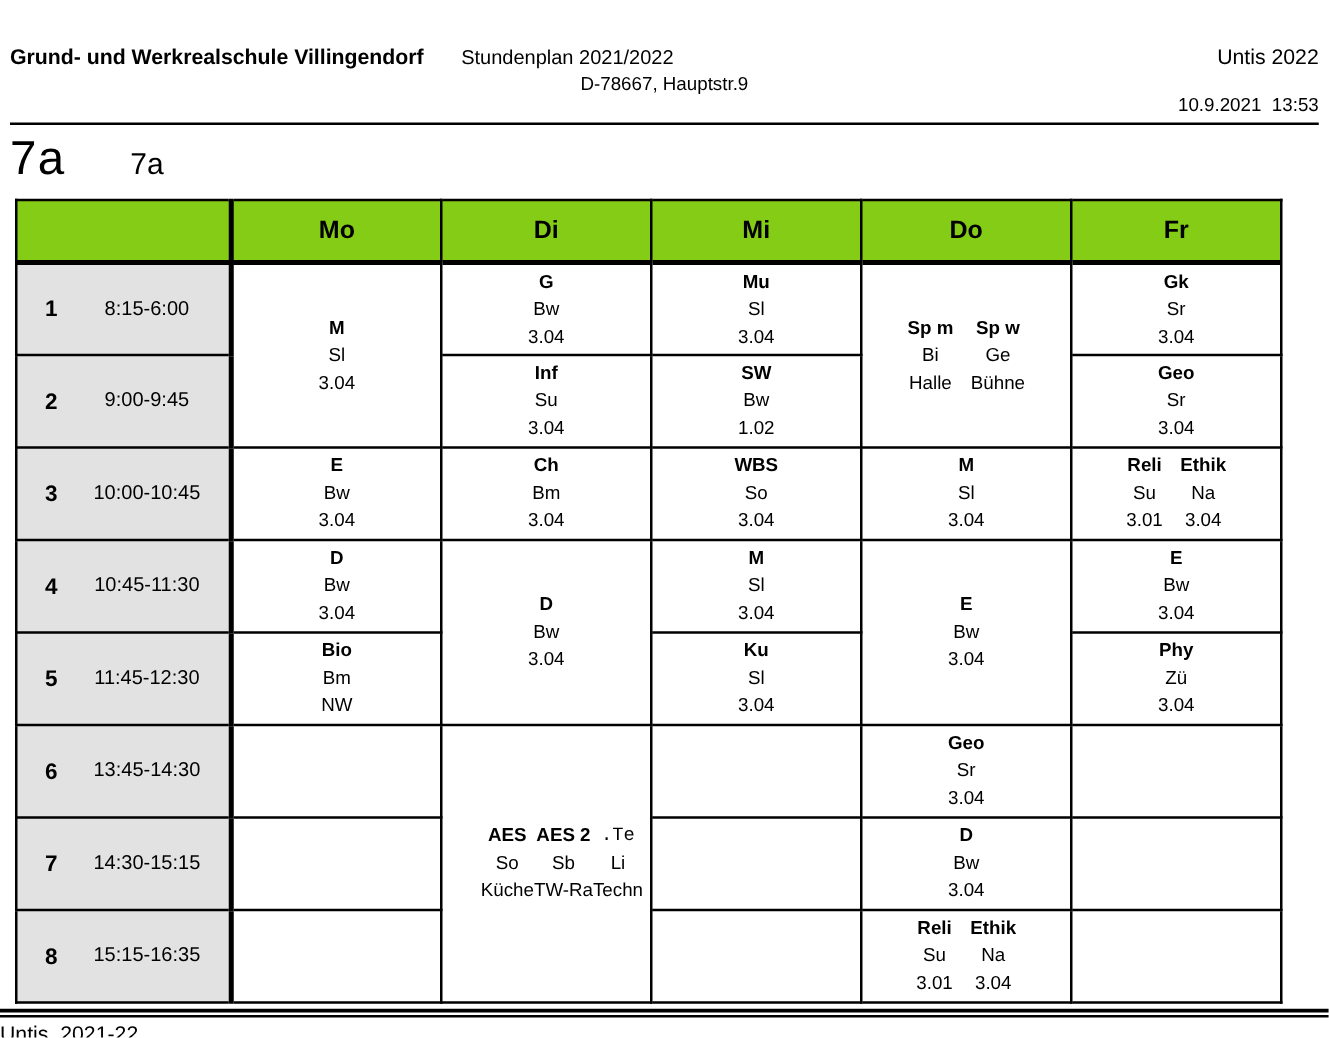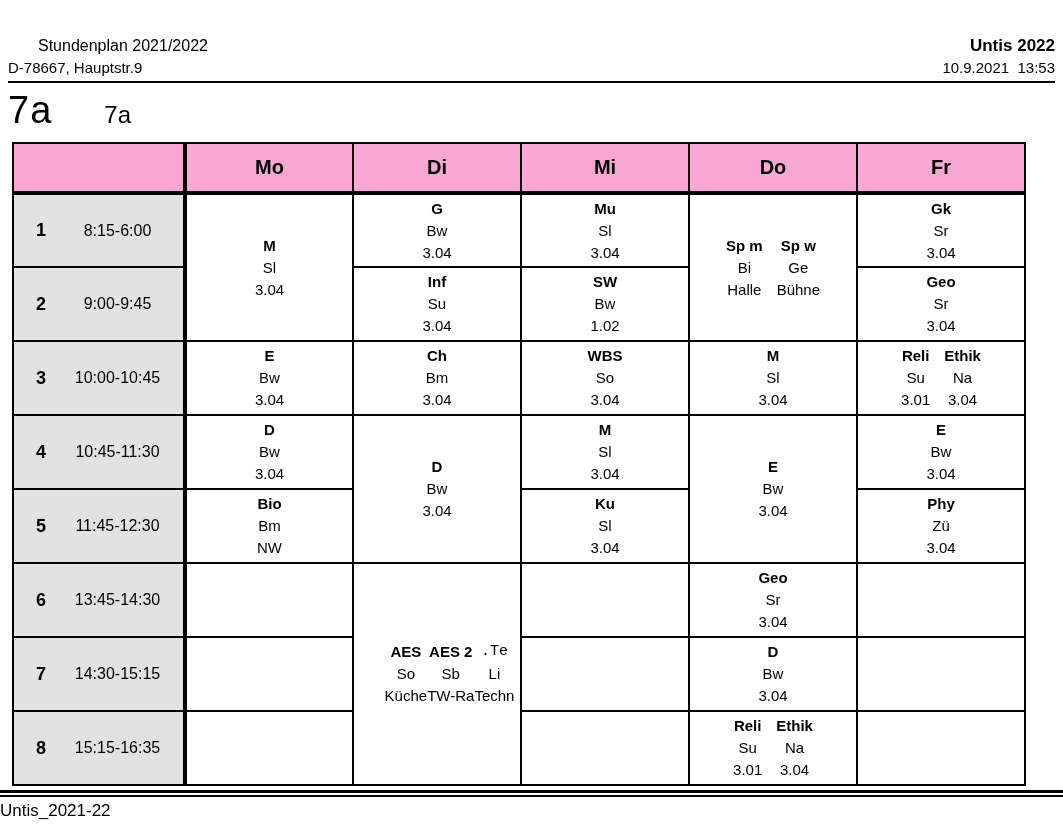--- a/index.html
+++ b/index.html
@@ -11,22 +11,22 @@
     height: 830px;
     overflow: hidden;
   }
   .page { position: relative; width: 1063px; height: 830px; background: #fff; }
 
   
   .hdr { margin: 36px 8px 0 8px; }
   .hdr-row1 { display: flex; align-items: baseline; }
   .school-name { font-size: 17px; font-weight: bold; white-space: pre; }
   .plan-title  { font-size: 16px; margin-left: 30px; }
-  .brand-title { font-size: 17px; font-weight: bold; margin-left: auto; }
-  .hdr-row2 { display: flex; align-items: flex-end; margin-top: 3px; }
+  .brand-title { font-size: 17px; font-weight: normal; margin-left: auto; }
+  .hdr-row2 { display: flex; align-items: center; margin-top: 3px; flex-direction: column; }
   .address { font-size: 15px; }
   .print-dt { font-size: 15px; margin-left: auto; white-space: pre; }
   .hdr-rule { border-top: 2px solid #000; margin-top: 5px; }
 
   
   .class-title { margin: 6px 0 0 8px; display: flex; align-items: baseline; height: 46px; }
   .ct-main { font-size: 38px; letter-spacing: 1px; }
   .ct-sub  { font-size: 24px; margin-left: 52px; }
 
   
@@ -34,21 +34,21 @@
     border-collapse: collapse;
     table-layout: fixed;
     width: 1012px;
     margin: 7px 0 0 12px;
   }
   .tt th, .tt td { border: 2px solid #000; padding: 0; }
   .tt col.c-time { width: 172px; }
   .tt col.c-day  { width: 168px; }
   .tt thead th {
     height: 50px;
-    background: #f9a8d4;
+    background: #84cc16;
     font-size: 20px;
     font-weight: bold;
     text-align: center;
     vertical-align: middle;
     border-bottom: 4px solid #000;
   }
   .tt th.corner { border-right: 4px solid #000; }
   .tt tbody tr { height: 74px; }
   .tt td.time {
     background: #e2e2e2;
@@ -83,20 +83,21 @@
   }
   .ftr-label { text-align: left; font-size: 17px; margin-top: 4px; }
 </style>
 </head>
 <body>
 
 <div class="page">
 
   <div class="hdr">
     <div class="hdr-row1">
+      <span class="school-name">Grund- und Werkrealschule Villingendorf</span>
       <span class="plan-title">Stundenplan 2021/2022</span>
       <span class="brand-title">Untis 2022</span>
     </div>
     <div class="hdr-row2">
       <span class="address">D-78667, Hauptstr.9</span>
       <span class="print-dt">10.9.2021  13:53</span>
     </div>
     <div class="hdr-rule"></div>
   </div>
 

